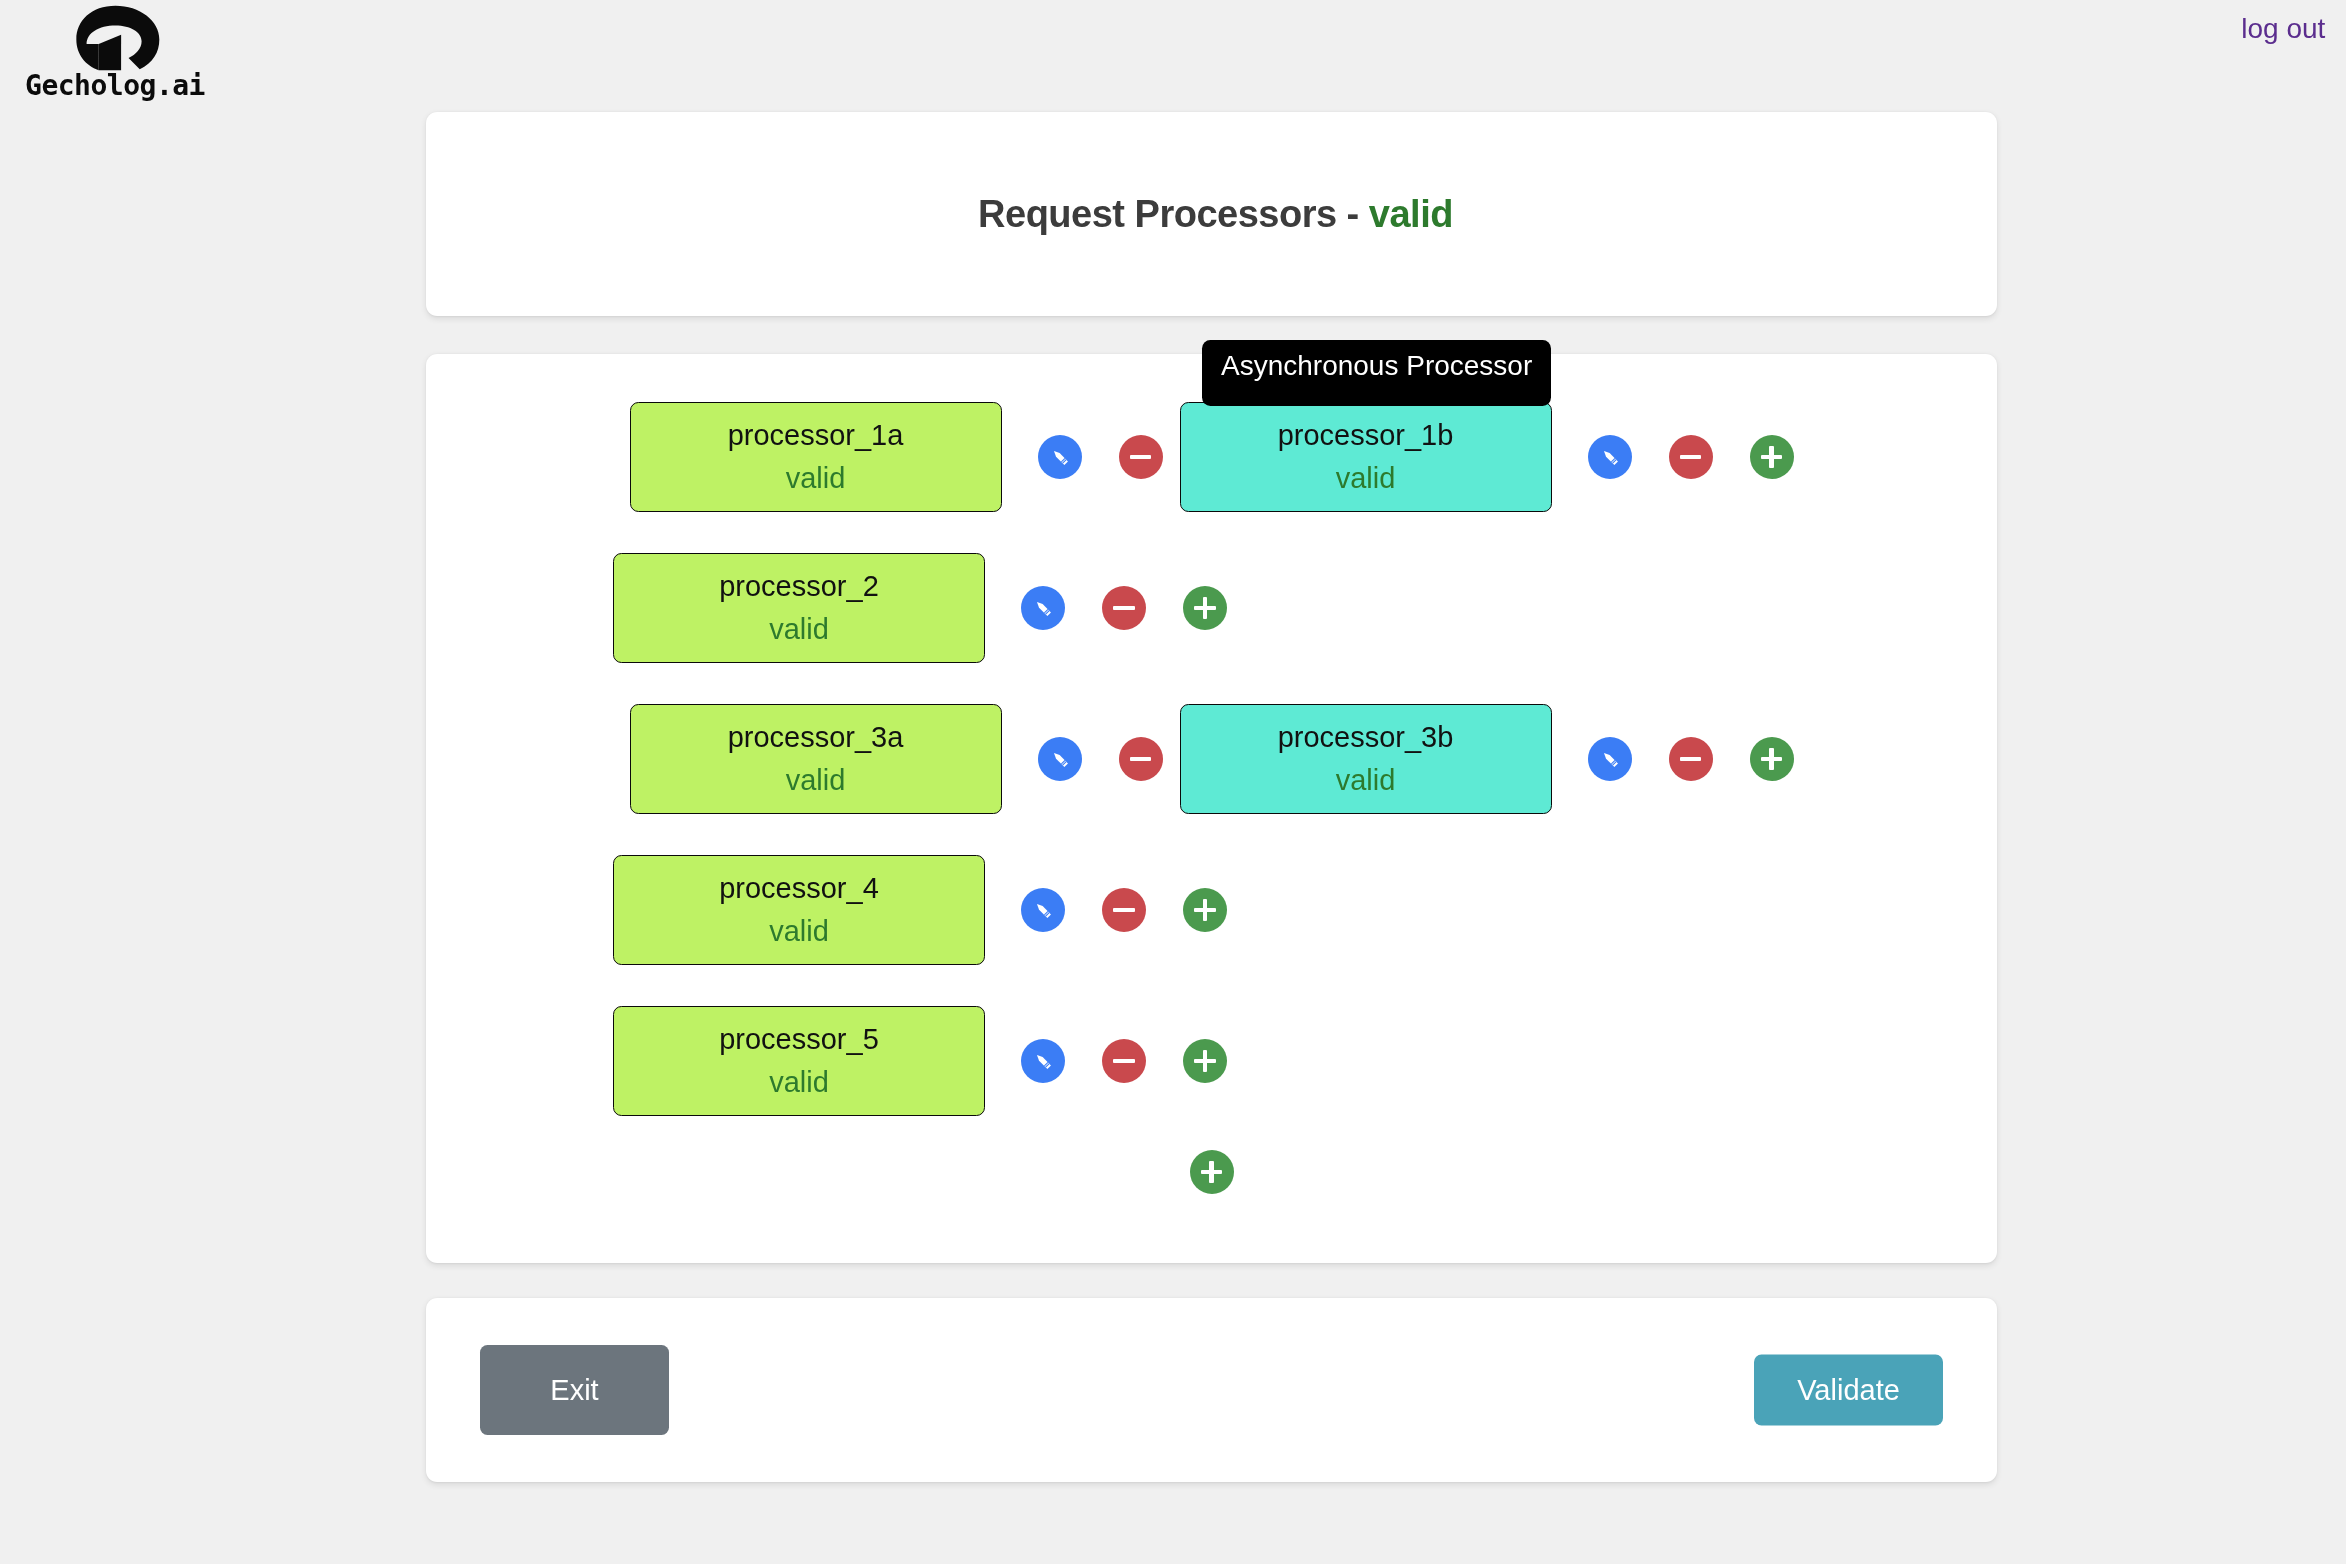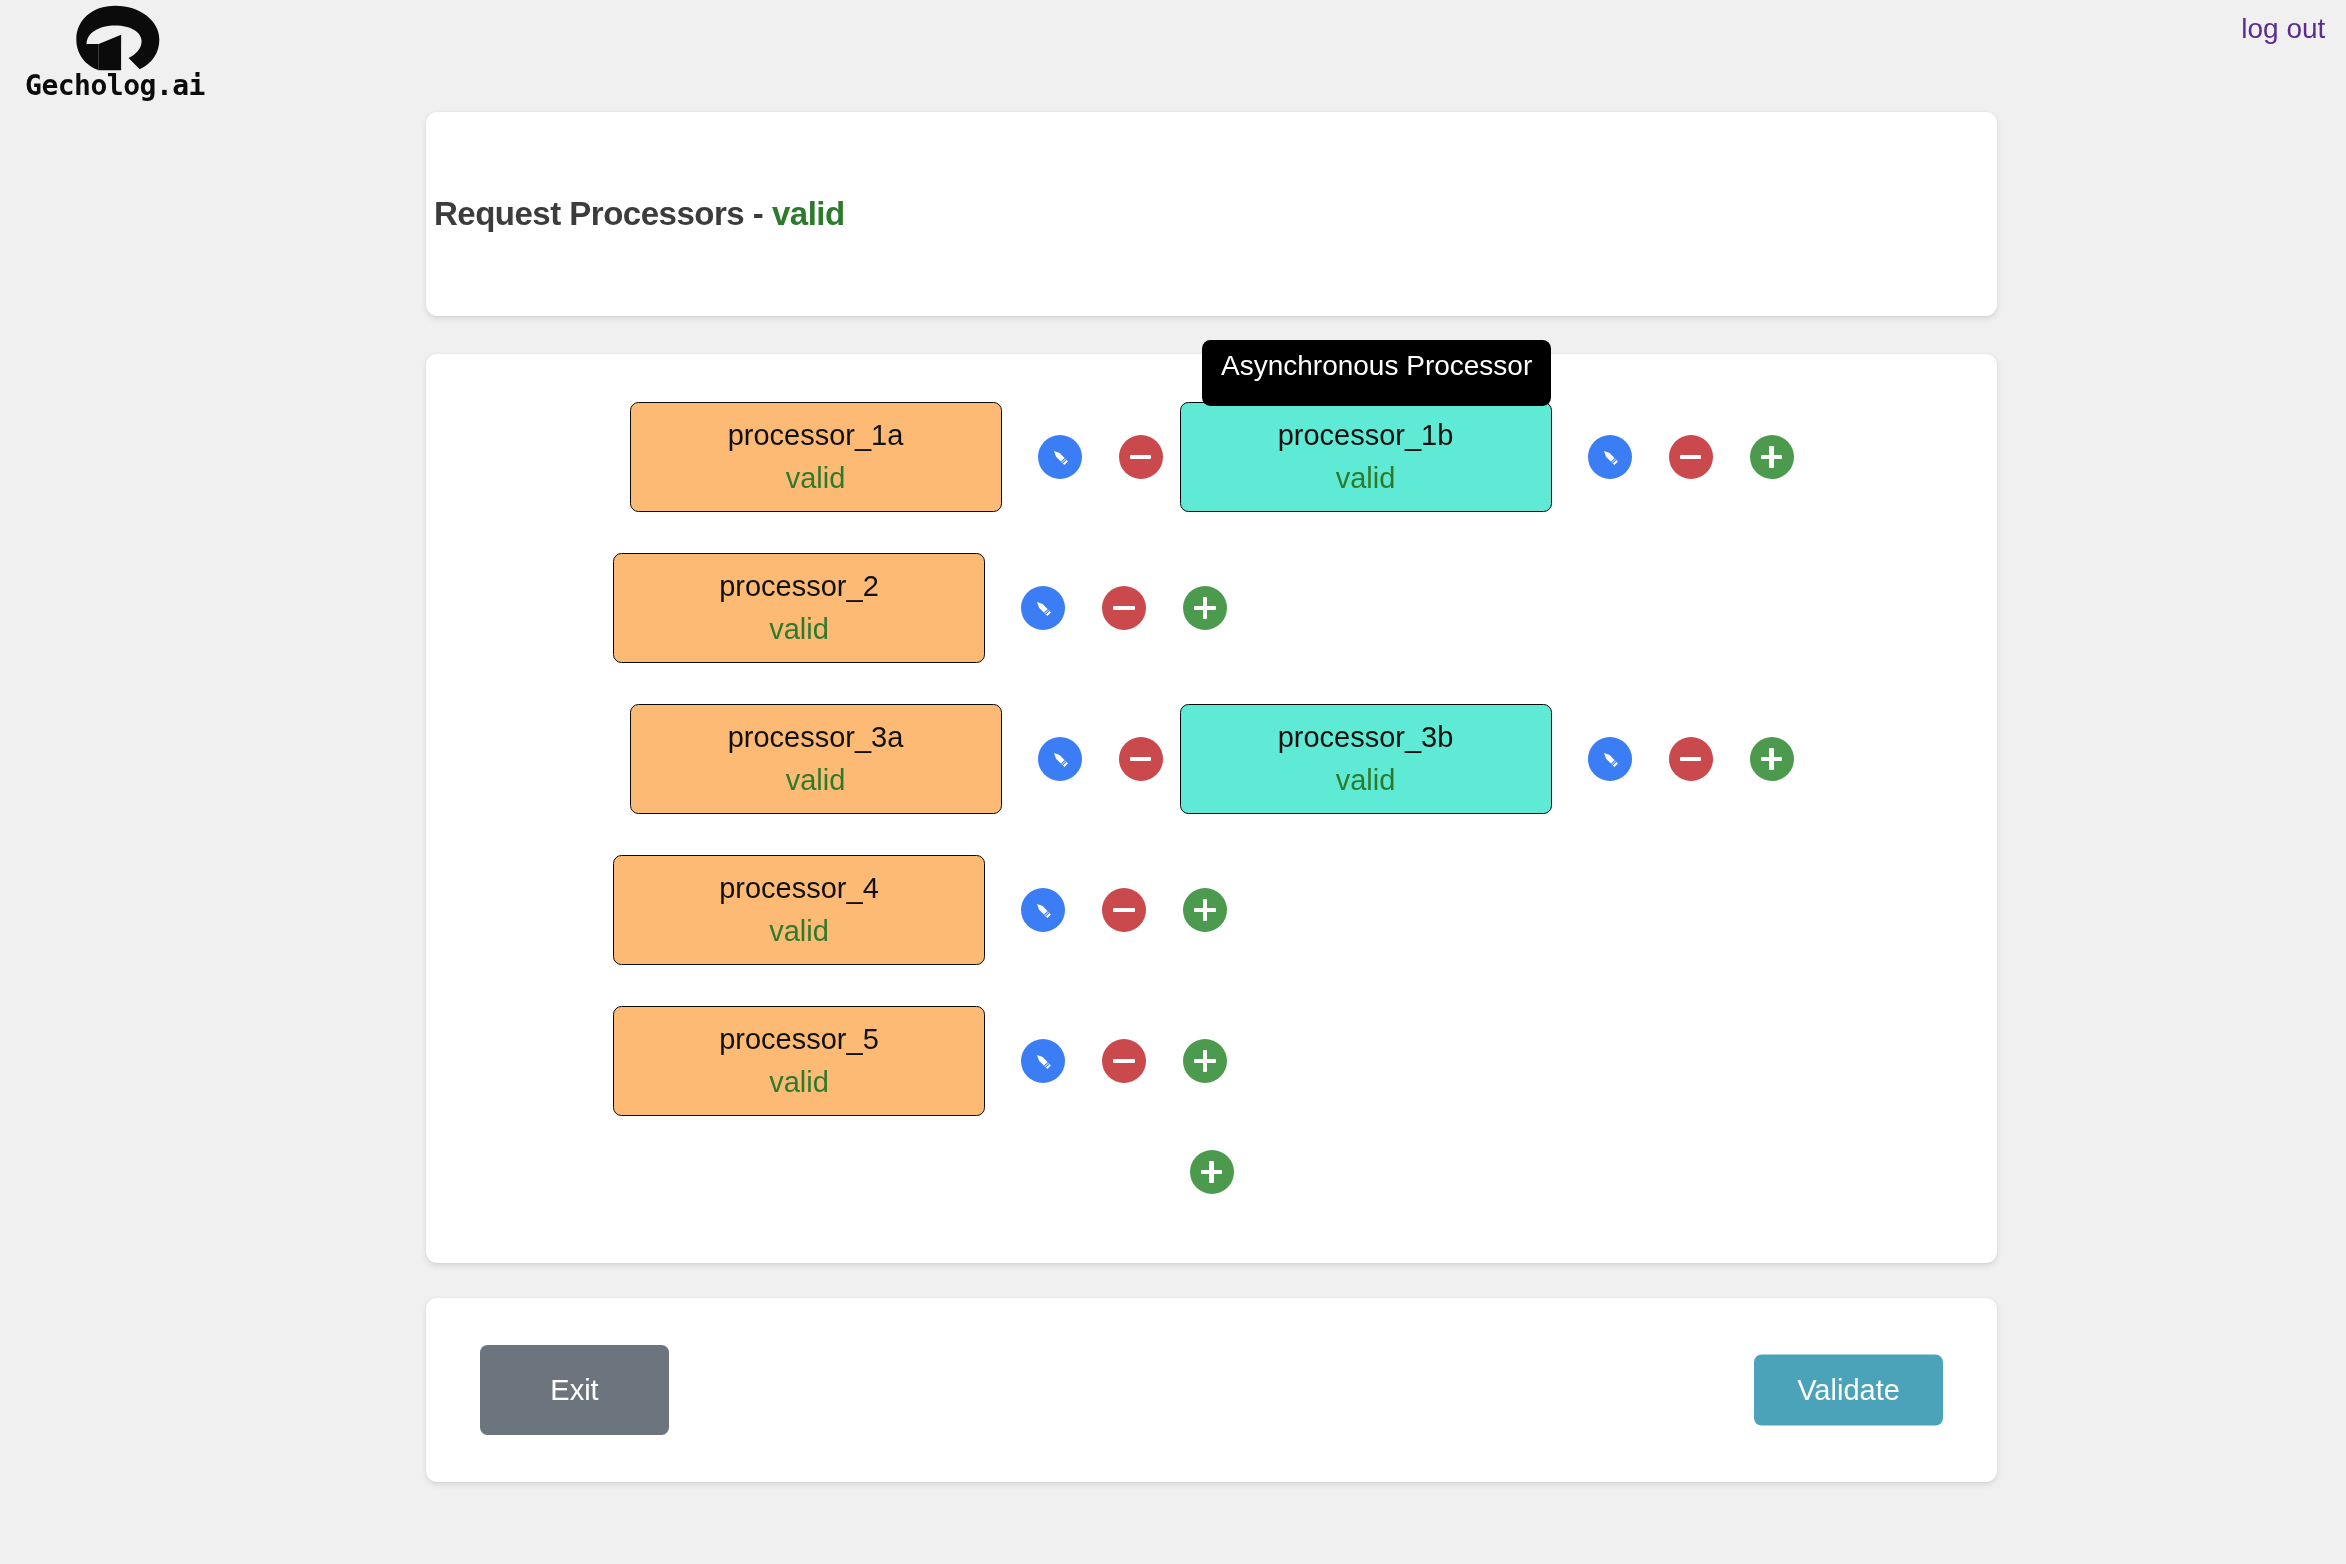--- a/index.html
+++ b/index.html
@@ -35,22 +35,23 @@
     background: #ffffff; border-radius: 11.2px;
     box-shadow: 0 2.8px 6.6px rgba(0,0,0,0.09), 0 0.9px 1.9px rgba(0,0,0,0.05);
   }
   #card-title  { top: 112px;  height: 204px; }
   #card-procs  { top: 354px;  height: 909px; }
   #card-footer { top: 1298px; height: 184px; }
 
   .title {
     position: absolute; left: 8px; right: 0; top: 50%;
     transform: translateY(-50%);
-    font-family: "Liberation Sans", sans-serif;
-    font-size: 33px; font-weight: 700; color: #3c3c3c;
+    text-align: center;
+    font-family: "Liberation Sans", sans-serif;
+    font-size: 38px; font-weight: 700; color: #3c3c3c;
     letter-spacing: -0.5px;
   }
   .title .status { color: #2d7a2d; }
 
   
   .tooltip {
     position: absolute; left: 1202px; top: 340px;
     background: #000000; color: #ffffff;
     font-family: "Liberation Sans", sans-serif;
     font-size: 28px; line-height: 1;
@@ -68,21 +69,21 @@
   }
   .prow.single { justify-content: flex-start; padding-left: 187px; }
   .prow.pair   { justify-content: center; }
 
   .slot { display: flex; align-items: center; }
   .slot + .slot { margin-left: 17px; }
 
   .pbox {
     width: 372px; height: 110px;
     border: 1.9px solid #0a0a0a; border-radius: 8.4px;
-    background: #fdba74;
+    background: #bef264;
     display: flex; flex-direction: column;
     align-items: center; justify-content: center;
     font-family: "Liberation Sans", sans-serif;
   }
   .pbox.async { background: #5eead4; }
   .pbox .pname  { font-size: 29px; color: #111111; line-height: 1.35; }
   .pbox .pstate { font-size: 29px; color: #2d7a2d; line-height: 1.35; margin-top: 3.7px; }
 
   .btns { display: flex; align-items: center; margin-left: 36px; }
   .cbtn {

